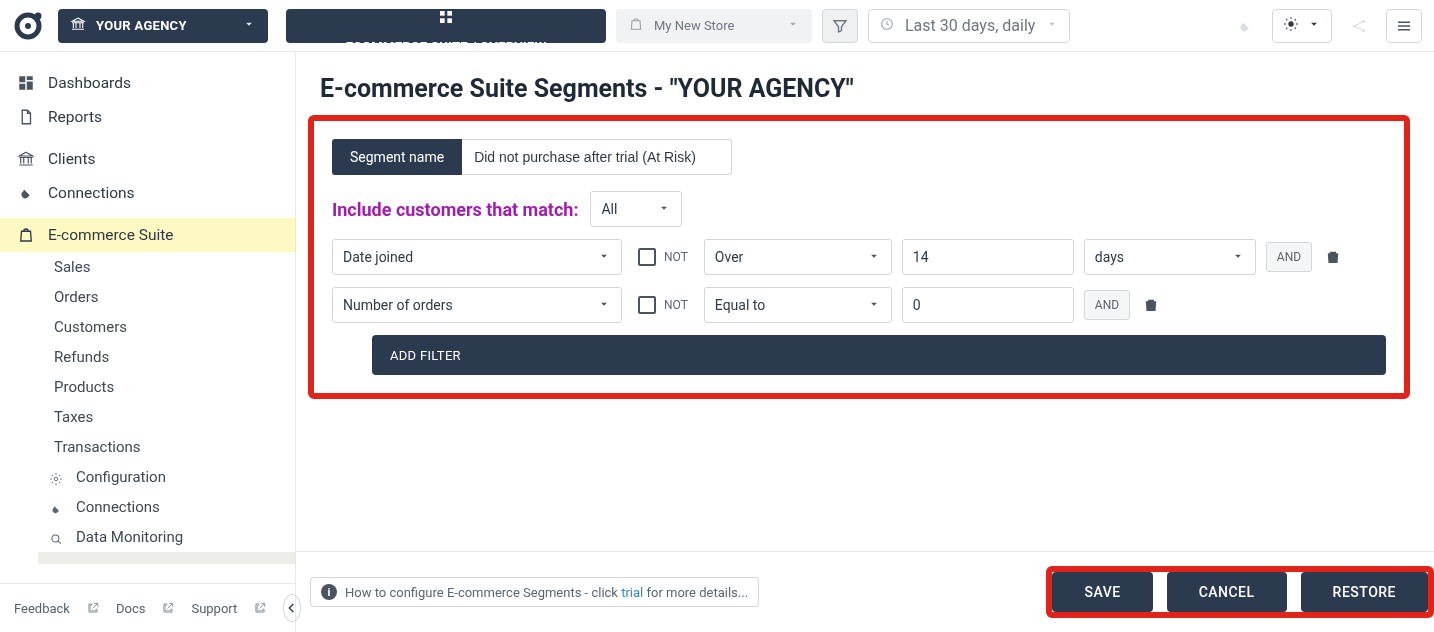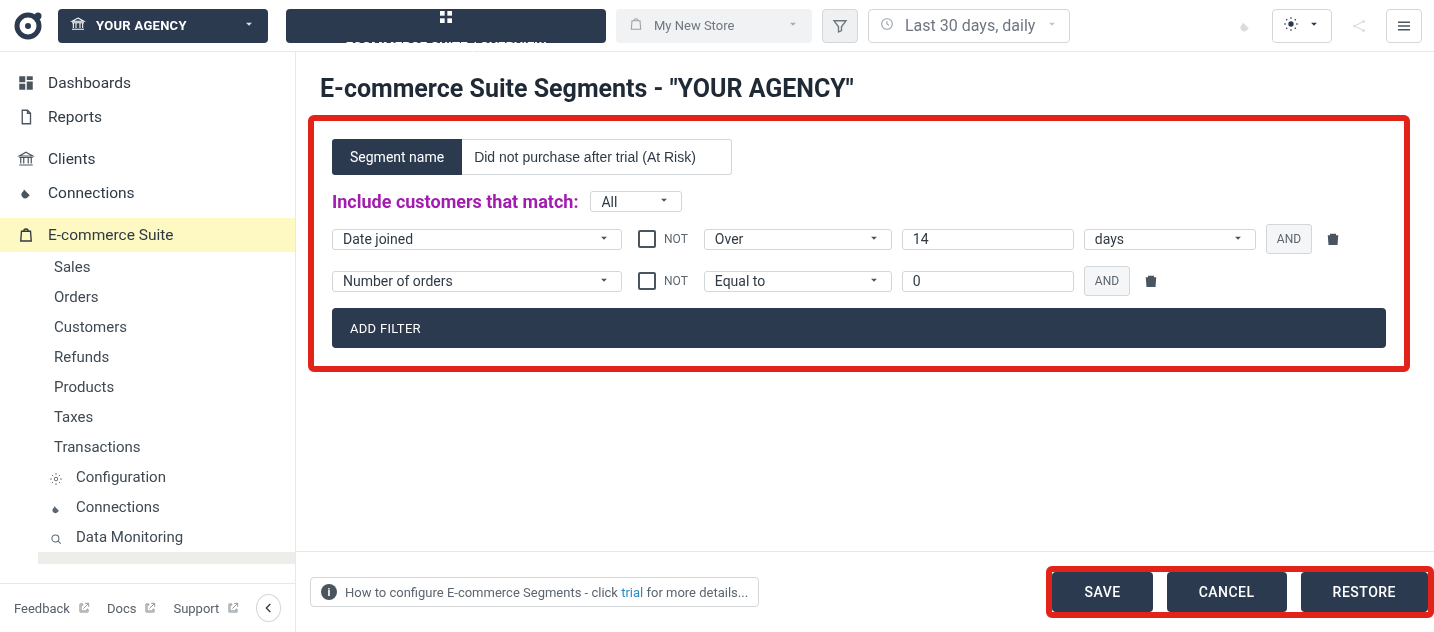--- a/index.html
+++ b/index.html
@@ -51,51 +51,51 @@
   .nav a{display:flex;align-items:center;gap:12px;padding:8px 16px;color:var(--text);text-decoration:none;font-size:15.5px;}
   .nav a .icon{width:20px;display:flex;align-items:center;justify-content:center;color:#4a5560;}
   .nav .active{background:#fef9c3;font-weight:400;}
   .sub{padding-left:38px;}
   .sub a{padding:6px 16px;font-size:15px;color:#3f4953;}
   .sub a.sel{font-weight:700;background:#ededea;}
   .sub a .mini{width:16px;display:flex;align-items:center;justify-content:center;color:#5b6670;margin-right:6px;}
   .sub a.with-icon{display:flex;align-items:flex-end;gap:6px;padding-left:10px;}
 
   .sidebar-footer{margin-top:auto;border-top:1px solid var(--line);padding:10px 14px;display:flex;align-items:center;gap:16px;color:#576069;font-size:13px;}
-  .sidebar-footer .lnk{display:flex;gap:7px;}
+  .sidebar-footer .lnk{display:flex;gap:16px;}
   .sidebar-footer .back{margin-left:auto;width:28px;height:28px;border:1px solid var(--line2);border-radius:50%;display:flex;align-items:center;justify-content:center;color:#2f3a45;}
 
   
   .page-title{padding:22px 24px 12px 24px;font-size:25px;font-weight:700;color:#1f2a36;}
 
   
   .hl{border:6px solid var(--red);border-radius:6px;}
   .editor-wrap{margin:0 24px 0 12px;}
 
   .editor{padding:18px;}
   .seg-title{display:flex;align-items:stretch;gap:0;margin-bottom:16px;}
   .seg-title .lab{background:var(--navy);color:#fff;display:flex;align-items:center;justify-content:center;padding:0 18px;height:36px;border-top-left-radius:3px;border-bottom-left-radius:3px;font-size:14px;}
   .seg-title input{height:36px;border:1px solid var(--line2);border-left:0;border-top-right-radius:3px;border-bottom-right-radius:3px;padding:0 12px;min-width:270px;font-size:14px;color:#2f3a45;background:#fff;}
 
   .match-row{display:flex;align-items:center;gap:12px;margin-bottom:12px;}
   .match-row .mt{font-weight:700;color:#a21caf;font-size:18px;}
-  .select, .num{height:21px;border:1px solid var(--line2);border-radius:3px;background:#fff;display:flex;align-items:center;justify-content:space-between;padding:0 10px;font-size:14px;color:#2f3a45;}
+  .select, .num{height:36px;border:1px solid var(--line2);border-radius:3px;background:#fff;display:flex;align-items:center;justify-content:space-between;padding:0 10px;font-size:14px;color:#2f3a45;}
   .select .caret{margin-left:12px;color:#4a5560;}
   .w-field{width:290px;}
   .w-op{width:188px;}
   .w-val{width:172px;}
   .w-unit{width:172px;}
   .w-all{width:92px;}
   .not{display:flex;align-items:center;gap:8px;margin:0 6px;}
   .chk{width:18px;height:18px;border:2px solid #4a5560;border-radius:2px;background:#fff;}
   .and{height:30px;padding:0 10px;border:1px solid var(--line2);border-radius:3px;background:#f5f6f7;color:#5b6670;font-size:12px;display:flex;align-items:center;}
   .trash{width:22px;height:22px;display:flex;align-items:center;justify-content:center;color:#4a5560;}
 
   .row{display:flex;align-items:center;gap:10px;margin-bottom:12px;}
-  .add-filter{height:40px;padding:0 18px;background:var(--navy);color:#fff;border-radius:4px;font-size:13px;letter-spacing:.3px;display:flex;align-items:center;}
+  .add-filter{height:40px;padding:0 18px;background:var(--navy);color:#fff;border-radius:4px;font-size:13px;letter-spacing:.3px;display:flex;align-items:center;margin-left:40px;}
 
   
   .bottombar{margin-top:auto;border-top:1px solid var(--line);padding:14px 0 14px 14px;display:flex;align-items:center;gap:16px;}
   .howto{display:flex;align-items:center;gap:8px;border:1px solid var(--line2);border-radius:4px;padding:6px 10px;color:#5b6670;font-size:13px;}
   .howto .info{width:16px;height:16px;border-radius:50%;background:#4a5560;color:#fff;display:flex;align-items:center;justify-content:center;font-size:11px;font-weight:700;}
   .howto .lk{color:#2a8cc4;}
   .bottom-right{margin-left:auto;display:flex;align-items:center;gap:14px;}
   .bottom-right.hl{border-width:6px;}
   .btn{height:40px;padding:0 32px;background:var(--navy);color:#fff;border-radius:4px;font-size:14px;letter-spacing:.5px;display:flex;align-items:center;font-weight:500;}
 

